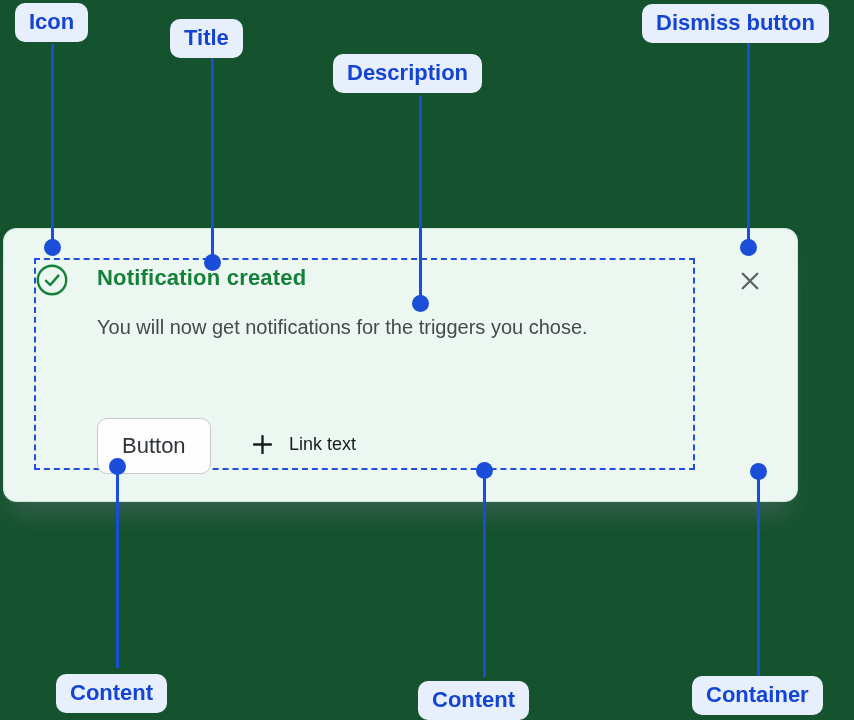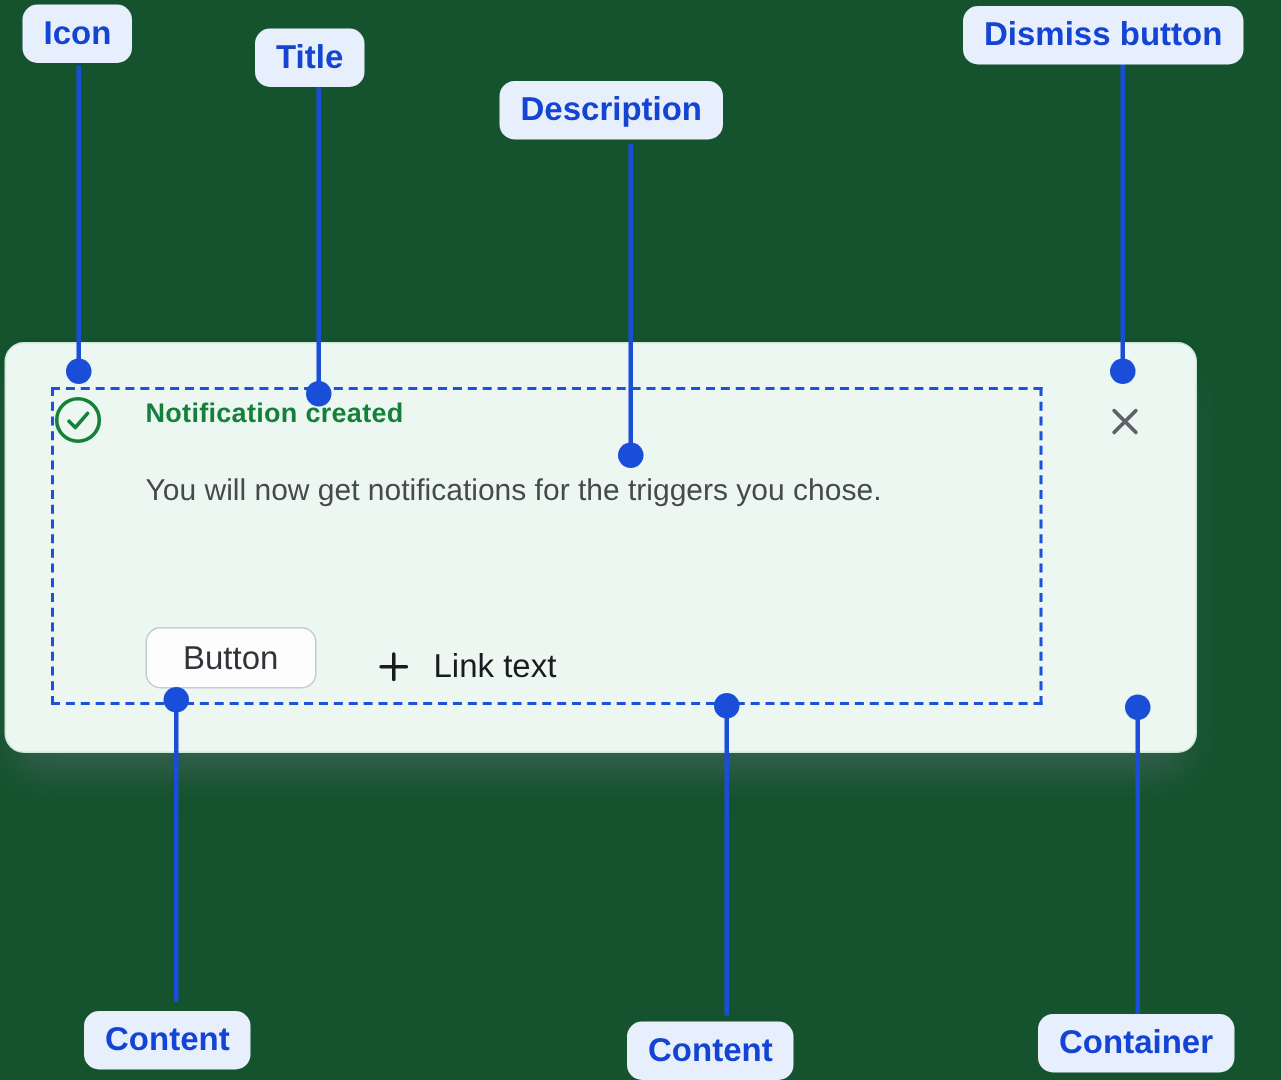--- a/index.html
+++ b/index.html
@@ -34,36 +34,36 @@
     box-shadow:0 18px 26px -8px rgba(108,119,133,0.45), 0 3px 8px rgba(0,0,0,0.04);
   }
   .content-outline{
     position:absolute; left:30px; top:29px; width:661px; height:212px;
     border:2px dashed var(--dashed-blue); z-index:1;
   }
   .status-icon{position:absolute; left:32px; top:35px; width:32px; height:32px; z-index:2;}
   .status-icon svg{display:block;}
   .card-title{
     position:absolute; left:93px; top:36px; z-index:2;
-    color:var(--success-green); font-size:18px; font-weight:700; letter-spacing:0.2px;
+    color:var(--success-green); font-size:22px; font-weight:700; letter-spacing:0.2px;
   }
   .card-desc{
     position:absolute; left:93px; top:77px; width:600px; z-index:2;
     color:var(--body-text); font-size:20px; font-weight:400; line-height:43px;
   }
   .action-button{
-    position:absolute; left:93px; top:189px; height:41px; z-index:2;
+    position:absolute; left:93px; top:189px; height:56px; z-index:2;
     background:var(--button-bg); border:1px solid var(--button-border); border-radius:10px;
     padding:0 24px; font-family:"Liberation Sans", sans-serif;
     font-size:22px; color:var(--button-text); cursor:pointer;
   }
   .action-link{
     position:absolute; left:245px; top:189px; height:52px; z-index:2;
     display:flex; align-items:center; gap:13px; text-decoration:none;
-    color:var(--link-text); font-size:22px; cursor:pointer;
+    color:var(--link-text); font-size:18px; cursor:pointer;
   }
   .plus-icon svg{display:block;}
   .dismiss-button{
     position:absolute; left:731px; top:36px; width:32px; height:32px; z-index:2;
     background:transparent; border:none; cursor:pointer; padding:0;
   }
   .dismiss-button svg{display:block;}
 </style>
 </head>
 <body>

